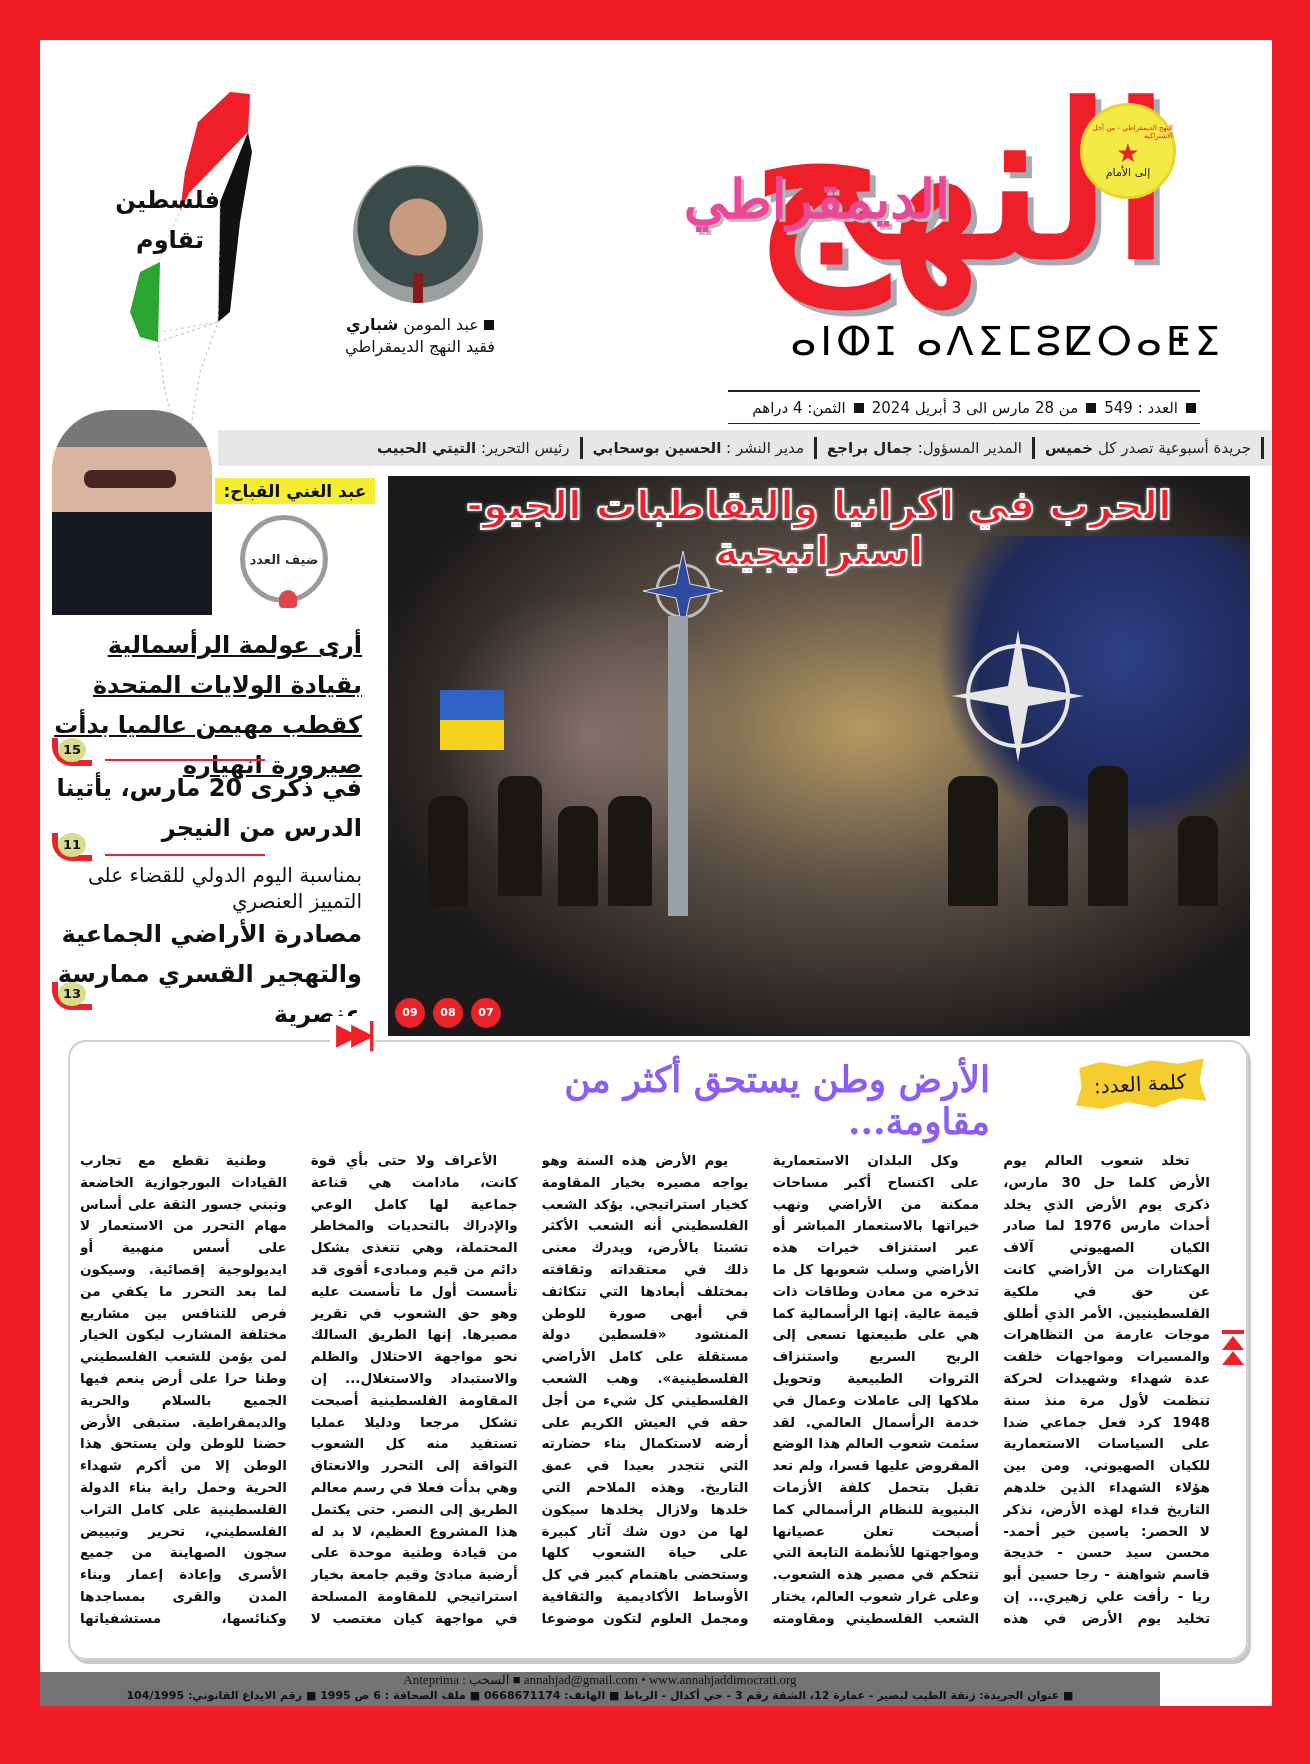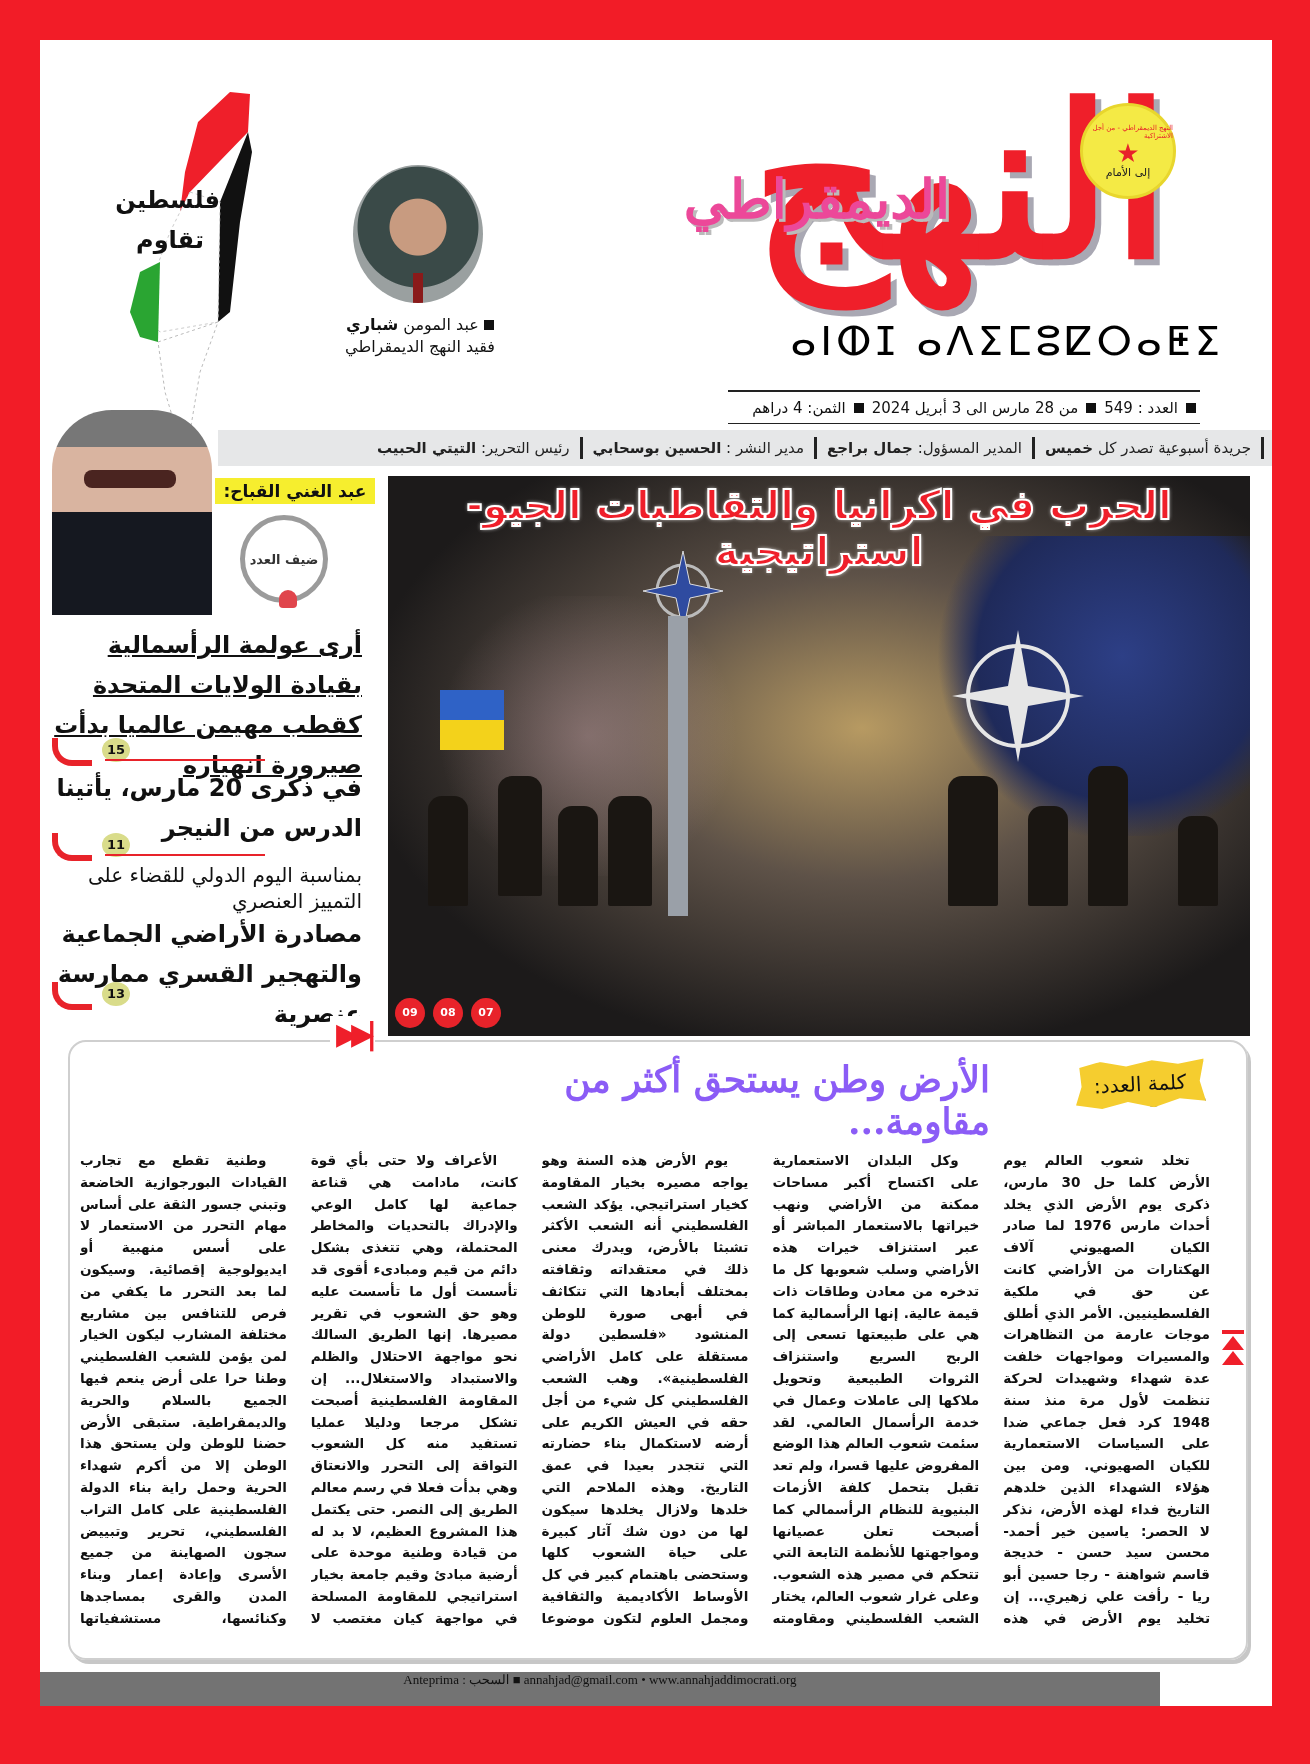--- a/index.html
+++ b/index.html
@@ -49,21 +49,21 @@
                 font-weight: bold; font-size: 17px; line-height: 26px; text-align: center; color: #111; }
   .guest-stamp { position: absolute; left: 240px; top: 515px; width: 88px; height: 88px; border-radius: 50%; border: 5px solid #9b9b9b;
                  display: flex; align-items: center; justify-content: center; text-align: center; direction: rtl; font-weight: bold; font-size: 13px; line-height: 15px; color: #333; }
   .guest-stamp .stampdot { position: absolute; bottom: -10px; left: 34px; width: 18px; height: 18px; background: #e0454c; border-radius: 50% 50% 4px 4px; }
 
   .teaser { position: absolute; left: 52px; width: 310px; direction: rtl; color: #111; }
   .teaser h3 { font-weight: bold; font-size: 24px; line-height: 40px; text-align: right; }
   .teaser p.lead { font-size: 20px; line-height: 26px; text-align: right; }
   .page-ref { position: absolute; left: 52px; width: 48px; height: 28px; }
   .page-ref .corner { position: absolute; left: 0; top: 0; width: 40px; height: 28px; border-left: 6px solid #e8232a; border-bottom: 6px solid #e8232a; border-radius: 0 0 0 20px; }
-  .page-ref .num { position: absolute; left: 6px; top: 0; width: 28px; height: 24px; border-radius: 50%; background: #d9dc8a; font-size: 13px; font-weight: bold; line-height: 24px; text-align: center; color: #111; margin-left: 44px; }
+  .page-ref .num { position: absolute; left: 6px; top: 0; width: 28px; height: 24px; border-radius: 50%; background: #d9dc8a; font-size: 13px; font-weight: bold; line-height: 24px; text-align: center; color: #111; }
   .teaser-rule { position: absolute; left: 105px; width: 160px; height: 2px; background: #e8232a; }
 
   
   .hero { position: absolute; left: 388px; top: 476px; width: 862px; height: 560px; background: radial-gradient(ellipse at 55% 45%, #b79a62 0%, #5e5248 35%, #1c1a1a 75%); overflow: hidden; }
   .hero::before { content: ""; position: absolute; right: 0; top: 60px; width: 320px; height: 300px; background: radial-gradient(circle at 60% 40%, #2d3f86 0%, #1f2a5a 55%, transparent 70%); }
   .hero::after { content: ""; position: absolute; left: 40px; top: 120px; width: 320px; height: 280px; background: radial-gradient(circle, rgba(220,180,190,0.35) 0%, transparent 70%); }
   .hero-title { position: absolute; left: 0; right: 0; top: 6px; text-align: center; direction: rtl; font-weight: bold; font-size: 40px; color: #ef1f2a;
                 -webkit-text-stroke: 2px #fff; text-shadow: 0 0 4px #fff; z-index: 2; }
   .flag { position: absolute; left: 730px; top: 680px; width: 64px; height: 60px; z-index: 2; }
   .flag .blue { height: 30px; background: #2f62c6; }
@@ -241,13 +241,14 @@
       <p>وطنية تقطع مع تجارب القيادات البورجوازية الخاضعة وتبني جسور الثقة على أساس مهام التحرر من الاستعمار لا على أسس منهبية أو ايديولوجية إقصائية. وسيكون لما بعد التحرر ما يكفي من فرص للتنافس بين مشاريع مختلفة المشارب ليكون الخيار لمن يؤمن للشعب الفلسطيني وطنا حرا على أرض ينعم فيها الجميع بالسلام والحرية والديمقراطية. ستبقى الأرض حضنا للوطن ولن يستحق هذا الوطن إلا من أكرم شهداء الحرية وحمل راية بناء الدولة الفلسطينية على كامل التراب الفلسطيني، تحرير وتبييض سجون الصهاينة من جميع الأسرى وإعادة إعمار وبناء المدن والقرى بمساجدها وكنائسها، مستشفياتها ومدارسها ومواصلة النضال من أجل عودة كل اللاجئين إلى الوطن فلسطين عاصمتها القدس.</p>
     </div>
 </div>
 
 <div class="footer">
   <div class="footer-line1">
     <span>Anteprima : السحب</span> ■
     <span>annahjad@gmail.com</span> •
     <span>www.annahjaddimocrati.org</span>
   </div>
+  <div class="footer-line2">■ عنوان الجريدة: زنقة الطيب لبصير - عمارة 12، الشقة رقم 3 - حي أكدال - الرباط ■ الهاتف: 0668671174 ■ ملف الصحافة : 6 ص 1995 ■ رقم الايداع القانوني: 104/1995</div>
 </div>
 
 </body></html>

